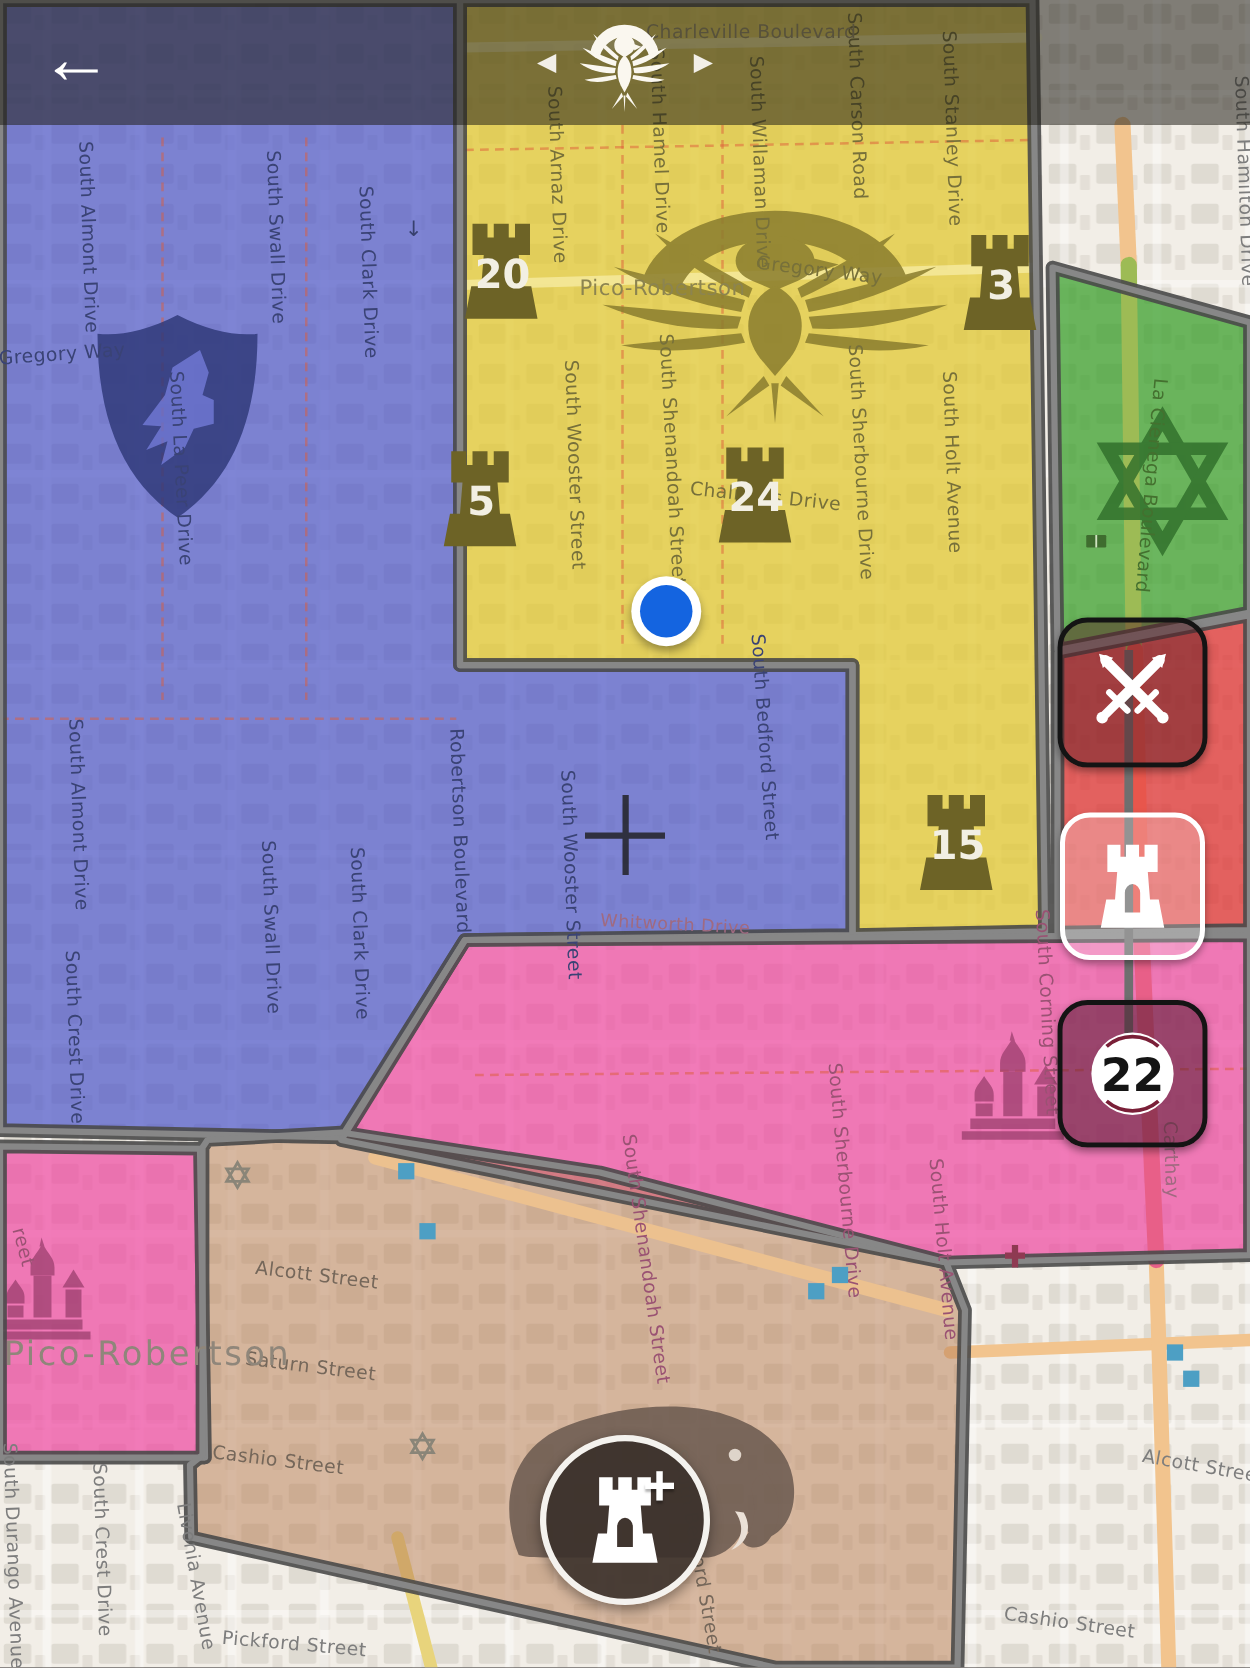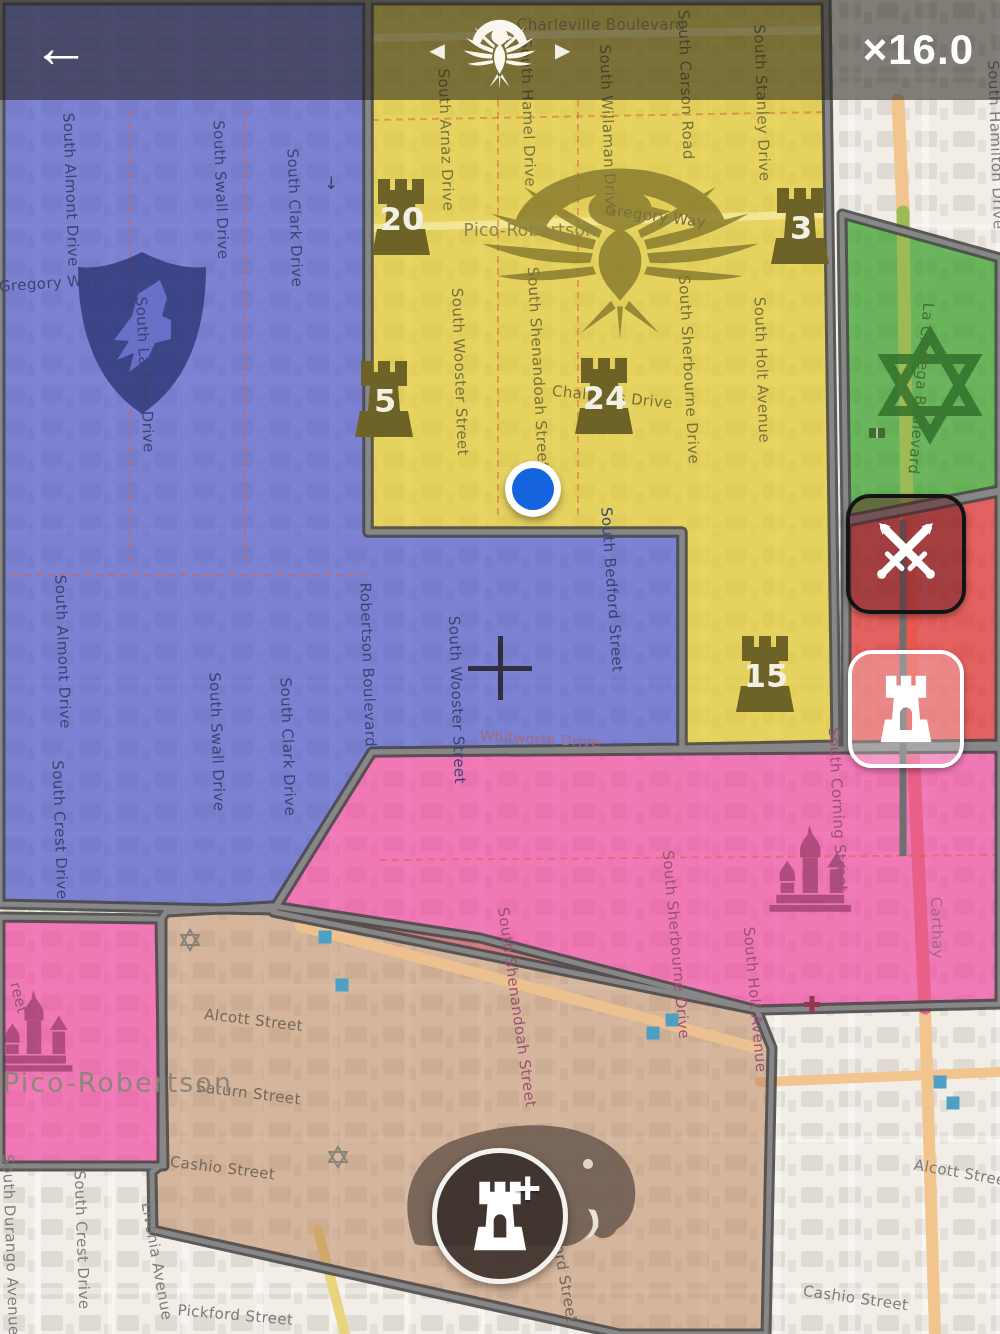--- a/index.html
+++ b/index.html
@@ -322,31 +322,38 @@
 
   <div id="topbar">
     <div id="back-btn">←</div>
     <div id="faction-switcher">
       <span class="chev">◀</span>
       <svg width="78" height="80" viewBox="0 0 200 205">
         <use href="#phoenix" color="#faf7ef"></use>
       </svg>
       <span class="chev">▶</span>
     </div>
-    <div id="zoom-label">×16.0</div>
   </div>
 
   <div id="attack-btn" class="sq-btn">
     <svg width="66" height="66" viewBox="0 0 64 64">
       <use href="#swords" color="#fff"></use>
     </svg>
   </div>
   <div id="defend-btn" class="sq-btn">
     <svg width="56" height="70" viewBox="0 0 64 80">
       <use href="#rookDoor" fill="#fff"></use>
+    </svg>
+  </div>
+  <div id="medal-btn" class="sq-btn">
+    <svg width="78" height="78" viewBox="-32 -32 64 64">
+      <circle r="27" fill="#fff"></circle>
+      <path d="M-17,-18 A26,26 0 0 1 17,-18" stroke="#7a2038" stroke-width="2.5" fill="none"></path>
+      <path d="M-17,18 A26,26 0 0 0 17,18" stroke="#7a2038" stroke-width="2.5" fill="none"></path>
+      <text y="11" text-anchor="middle" font-size="30" font-weight="bold" fill="#141414">22</text>
     </svg>
   </div>
 
   <div id="build-btn">
     <svg width="58" height="72" viewBox="0 0 64 80">
       <use href="#rookDoor" fill="#fff"></use>
     </svg>
     <span id="build-plus">+</span>
   </div>
 

